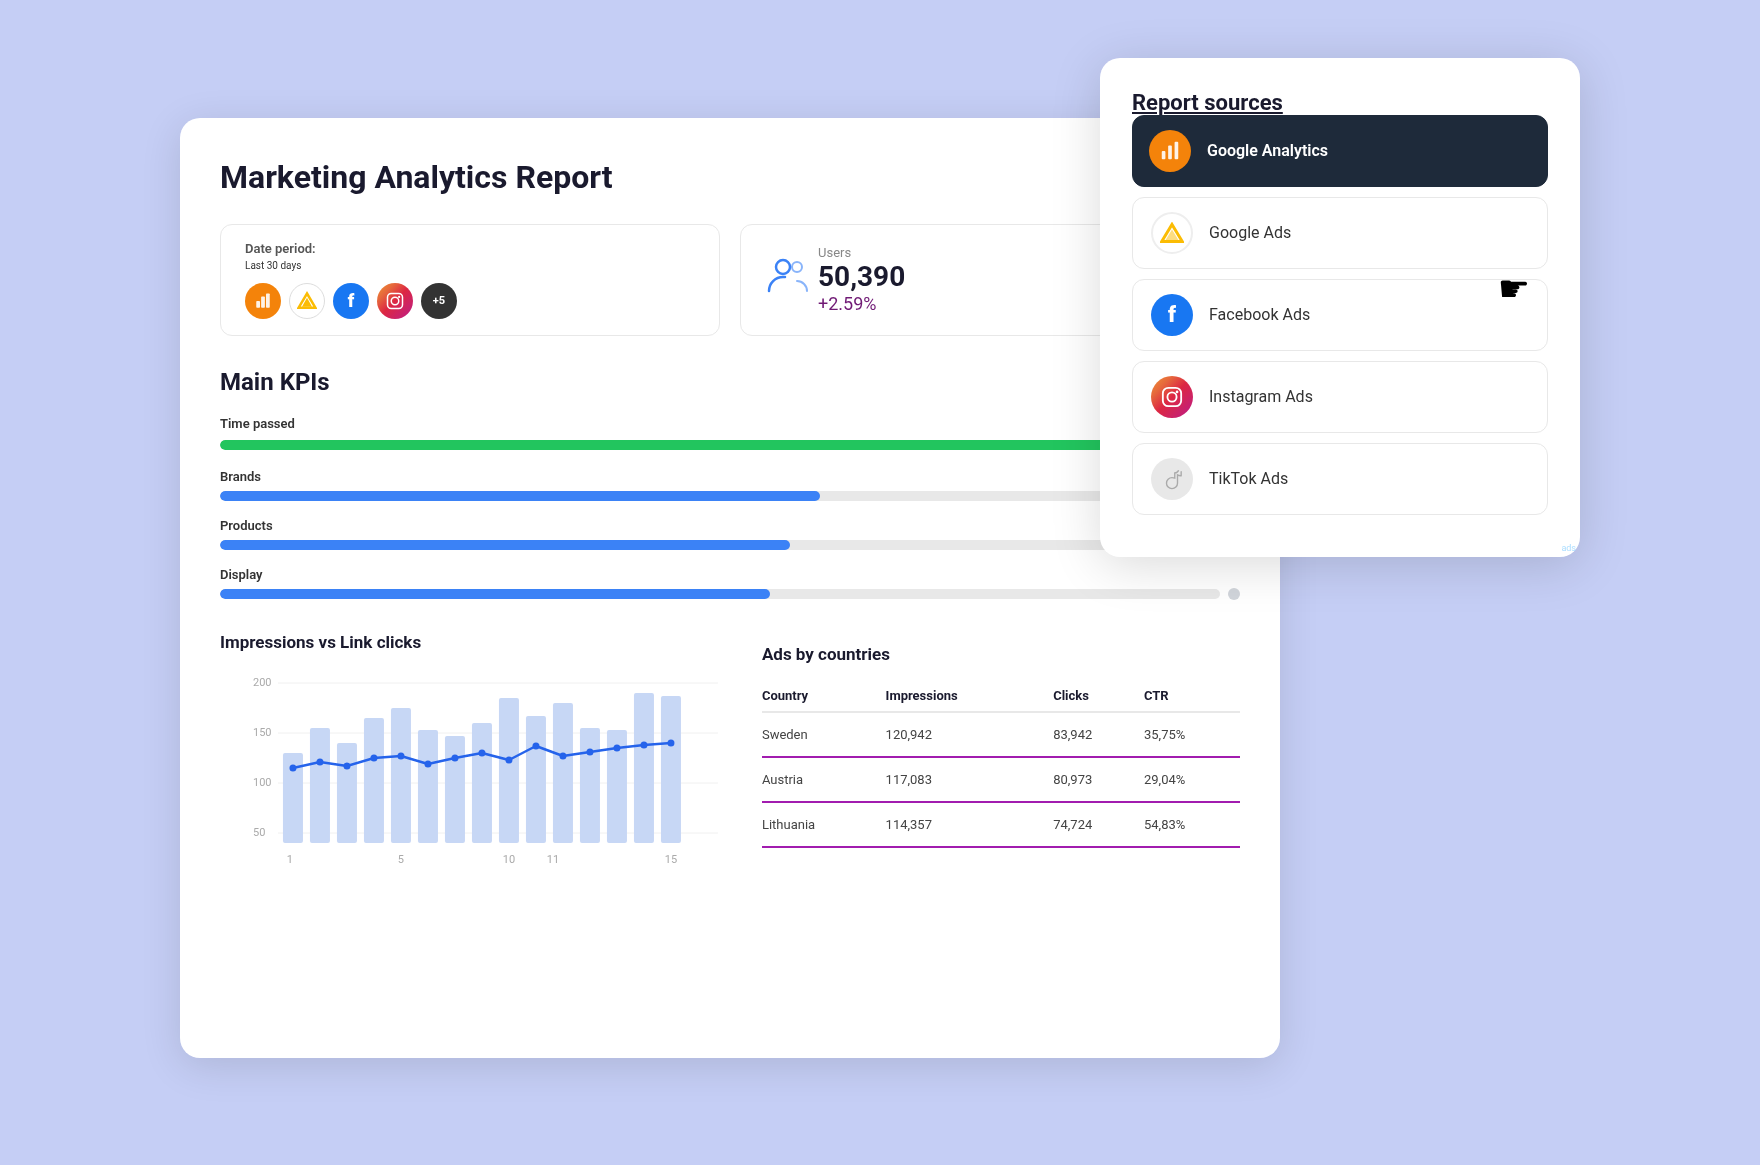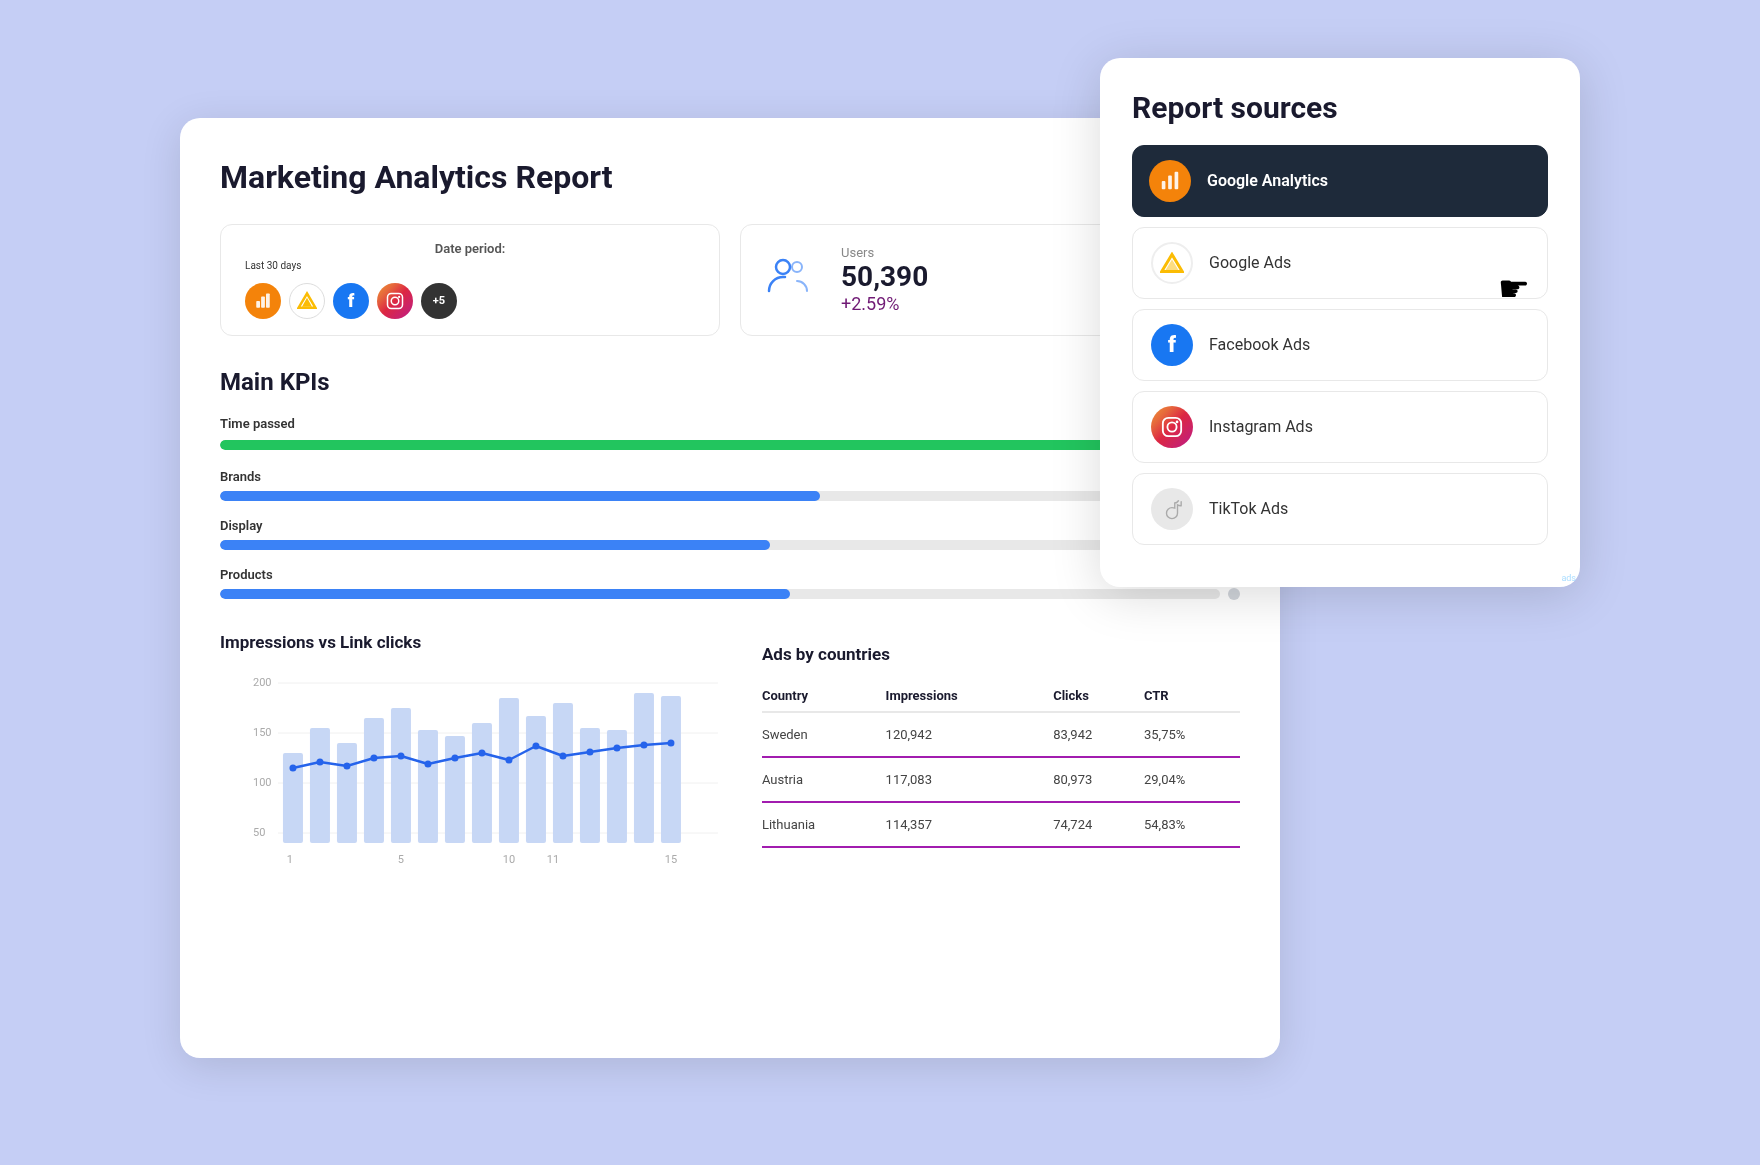--- a/index.html
+++ b/index.html
@@ -47,21 +47,20 @@
       border: 1px solid #e8e8e8;
       border-radius: 12px;
       padding: 16px 24px;
       flex: 1;
     }
     .date-period-label {
       font-size: 13px;
       font-weight: 600;
       color: #555;
       margin-bottom: 4px;
-      text-align: center;
     }
     .date-period-value {
       font-size: 10px;
       color: #333;
       margin-bottom: 12px;
     }
     .source-icons {
       display: flex;
       gap: 8px;
       align-items: center;
@@ -84,21 +83,21 @@
     .icon-more { background: #333; font-size: 12px; }
 
     .users-box {
       background: #fff;
       border: 1px solid #e8e8e8;
       border-radius: 12px;
       padding: 16px 24px;
       flex: 1;
       display: flex;
       align-items: center;
-      gap: 28px;
+      gap: 5px;
     }
     .users-icon {
       font-size: 36px;
       color: #3b82f6;
     }
     .users-label {
       font-size: 13px;
       color: #888;
     }
     .users-number {
@@ -207,24 +206,24 @@
       top: 0;
       right: 0;
       width: 480px;
       background: #fff;
       border-radius: 20px;
       padding: 32px;
       box-shadow: 0 8px 50px rgba(0,0,0,0.15);
       z-index: 10;
     }
     .panel-title {
-      font-size: 30px;
+      font-size: 22px;
       font-weight: 700;
       color: #1a1a2e;
-      margin-bottom: 20px;
+      text-decoration: underline;
     }
     .source-item {
       display: flex;
       align-items: center;
       gap: 16px;
       padding: 14px 18px;
       border-radius: 12px;
       margin-bottom: 10px;
       border: 1px solid #e8e8e8;
       cursor: pointer;
@@ -344,34 +343,34 @@
         <div class="kpi-label">Brands</div>
         <div class="kpi-bar-wrapper">
           <div class="kpi-bar-bg">
             <div class="kpi-bar-fill" style="width:60%; background:#3b82f6;"></div>
           </div>
           <div class="kpi-dot"></div>
         </div>
       </div>
 
       <div class="kpi-row">
+        <div class="kpi-label">Products</div>
+        <div class="kpi-bar-wrapper">
+          <div class="kpi-bar-bg">
+            <div class="kpi-bar-fill" style="width:57%; background:#3b82f6;"></div>
+          </div>
+          <div class="kpi-dot"></div>
+        </div>
+      </div>
+
+      <div class="kpi-row">
         <div class="kpi-label">Display</div>
         <div class="kpi-bar-wrapper">
           <div class="kpi-bar-bg">
             <div class="kpi-bar-fill" style="width:55%; background:#3b82f6;"></div>
-          </div>
-          <div class="kpi-dot"></div>
-        </div>
-      </div>
-
-      <div class="kpi-row">
-        <div class="kpi-label">Products</div>
-        <div class="kpi-bar-wrapper">
-          <div class="kpi-bar-bg">
-            <div class="kpi-bar-fill" style="width:57%; background:#3b82f6;"></div>
           </div>
           <div class="kpi-dot"></div>
         </div>
       </div>
     </div>
 
     <div class="bottom-row">
 
       <div class="chart-section">
         <h3 class="chart-title">Impressions vs Link clicks</h3>

